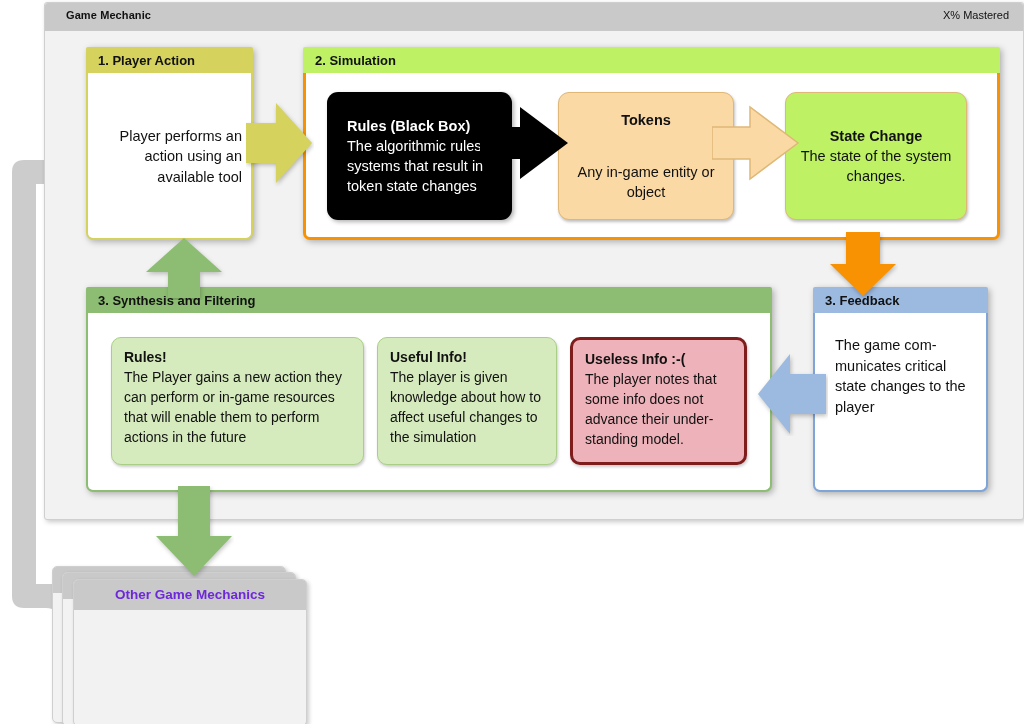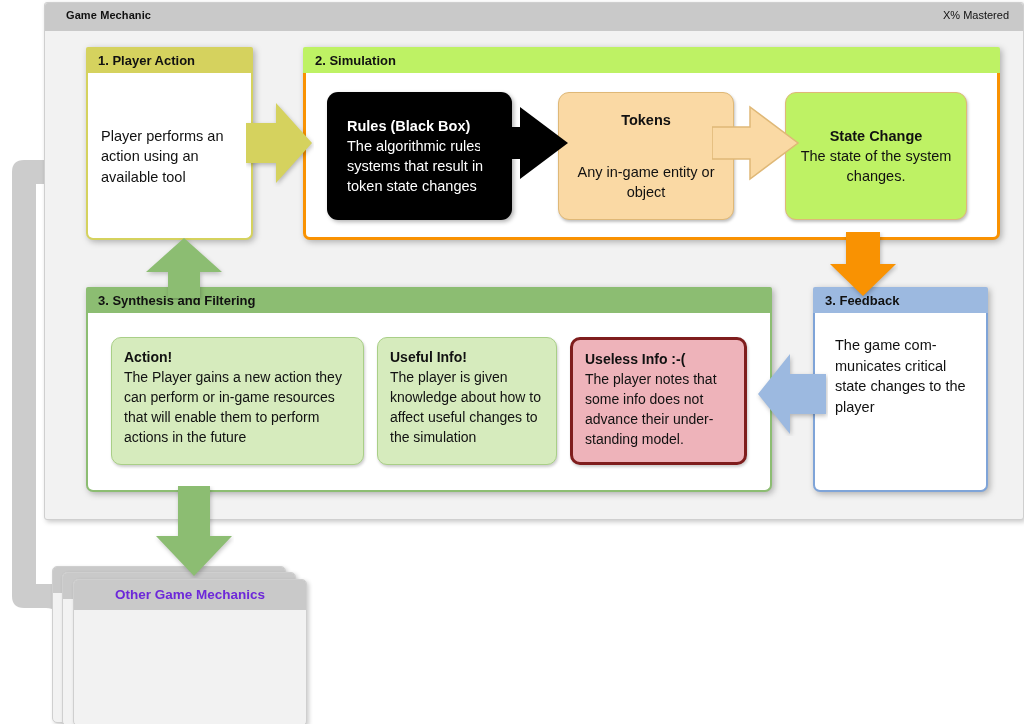--- a/index.html
+++ b/index.html
@@ -61,21 +61,21 @@
   #player-action{left:86px;top:47px;width:167px;height:193px;
     filter:drop-shadow(2px 2px 3px rgba(0,0,0,0.28));}
   #player-action .panel-head{background:#d5d25e;border-top-left-radius:2px;border-top-right-radius:2px;}
   #player-action .panel-body{
     width:167px;height:167px;
     border:2px solid #d5d25e;border-top:none;
   }
   .pa-text{
     position:absolute;left:0;top:0;width:167px;height:167px;
     display:flex;align-items:center;justify-content:center;
-    text-align:left;font-size:14.5px;line-height:1.42;color:#111;
+    text-align:right;font-size:14.5px;line-height:1.42;color:#111;
     padding:0 13px;box-sizing:border-box;
   }
 
   
   #simulation{left:303px;top:47px;width:697px;height:193px;
     filter:drop-shadow(2px 2px 3px rgba(0,0,0,0.28));}
   #simulation .panel-head{background:#bef264;border-top-left-radius:2px;border-top-right-radius:2px;}
   #simulation .panel-body{
     width:697px;height:167px;
     border:3px solid #f99202;border-top:none;
@@ -235,21 +235,21 @@
     </div>
   </div>
 
   <div class="panel" id="synthesis">
     <div class="panel-head">
       <span class="panel-head-text">3. Synthesis and Filtering</span>
     </div>
     <div class="panel-body">
 
       <div class="syn-card" id="tools-card">
-        <div class="ttl">Action!</div>
+        <div class="ttl">Rules!</div>
         <div class="bdy">The Player gains a new action they can perform or in-game resources that will enable them to perform actions in the future</div>
       </div>
 
       <div class="syn-card" id="useful-card">
         <div class="ttl">Useful Info!</div>
         <div class="bdy">The player is given knowledge about how to affect useful changes to the simulation</div>
       </div>
 
       <div class="syn-card" id="useless-card">
         <div class="ttl">Useless Info :-(</div>

